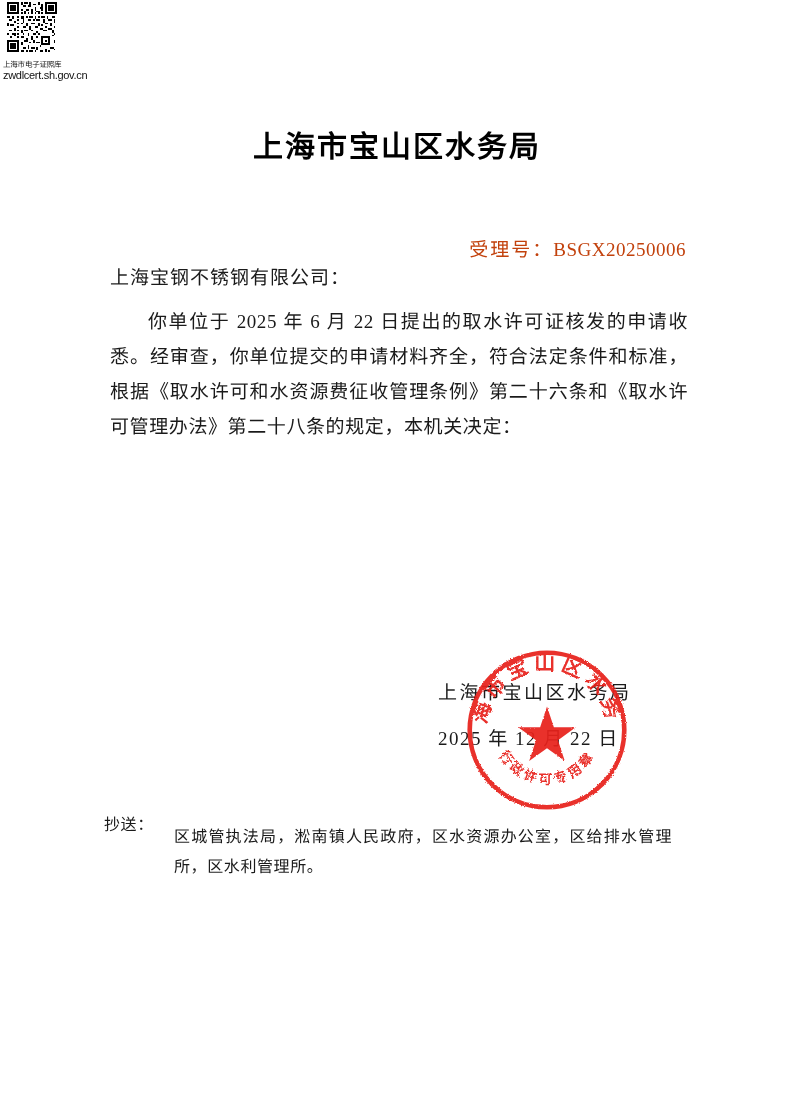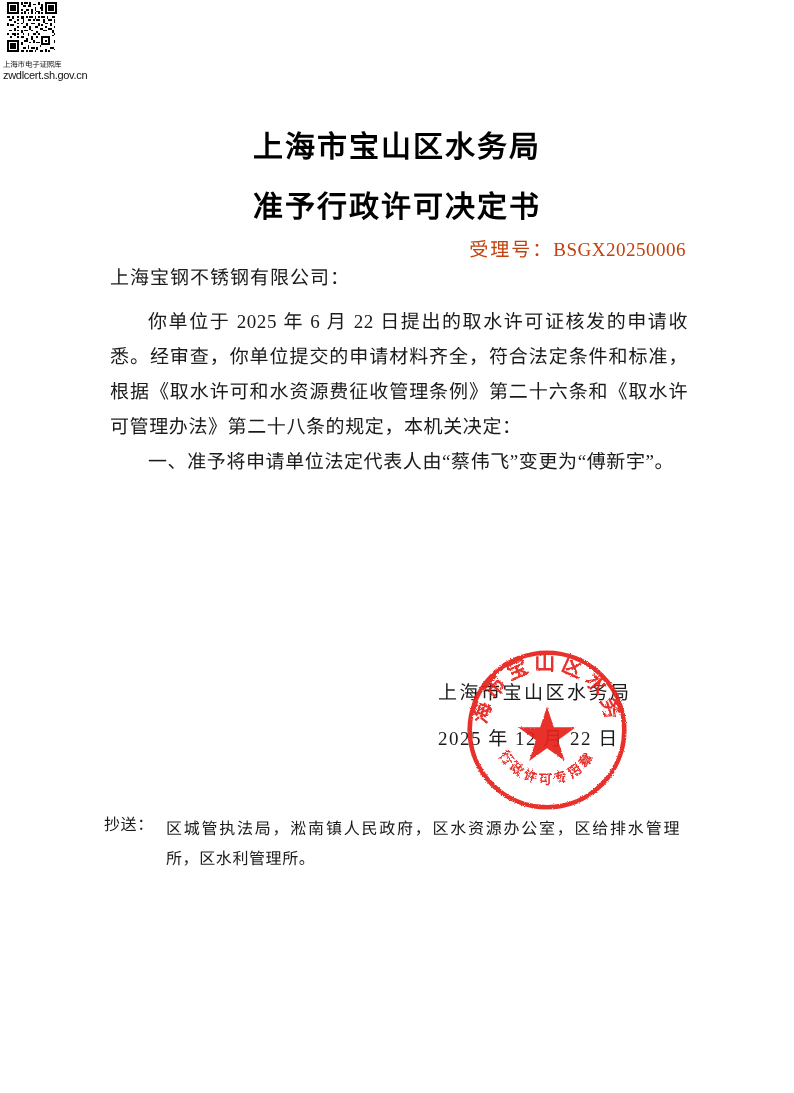--- a/index.html
+++ b/index.html
@@ -142,21 +142,21 @@
     font-size: 16px;
     line-height: 30px;
     letter-spacing: 0.6px;
   }
   .cc-label { float: left; }
   .cc-text {
     text-indent: 0;
     padding-left: 58px;
     text-align: justify;
     text-justify: inter-ideograph;
-    margin: 4px;
+    margin: 12px;
   }
 </style>
 </head>
 <body>
 
 <div class="page">
 
   <div class="qr-badge">
     <svg class="qr-code" viewBox="0 0 29 29" shape-rendering="crispEdges">
       <rect width="29" height="29" fill="#ffffff"></rect>
@@ -294,30 +294,28 @@
         <rect x="26" y="19" width="1" height="1"></rect>
           <rect x="24" y="28" width="1" height="1"></rect>
         <rect x="27" y="27" width="1" height="1"></rect>
       </g>
     </svg>
     <div class="qr-caption">上海市电子证照库</div>
     <div class="qr-caption-url">zwdlcert.sh.gov.cn</div>
   </div>
 
   <div class="doc-title doc-title-main">上海市宝山区水务局</div>
-  <div class="doc-title doc-title-sub">准予行政许可决定书</div>
 
   <div class="accept-no">
     <span class="label">受理号：</span><span>BSGX20250006</span>
   </div>
 
   <div class="body-block">
     <div class="addressee">上海宝钢不锈钢有限公司：</div>
     <p class="para">你单位于 2025 年 6 月 22 日提出的取水许可证核发的申请收悉。经审查，你单位提交的申请材料齐全，符合法定条件和标准，根据《取水许可和水资源费征收管理条例》第二十六条和《取水许可管理办法》第二十八条的规定，本机关决定：</p>
-    <p class="para">一、准予将申请单位法定代表人由“蔡伟飞”变更为“傅新宇”。</p>
   </div>
 
   <div class="sign-block">
     <div class="sign-org">上海市宝山区水务局</div>
     <div class="sign-date">2025 年 12 月 22 日</div>
   </div>
 
   <svg class="seal" viewBox="0 0 200 200">
     <defs>
       <path id="arcTop" d="M 28,100 A 72,72 0 0 1 172,100"></path>

